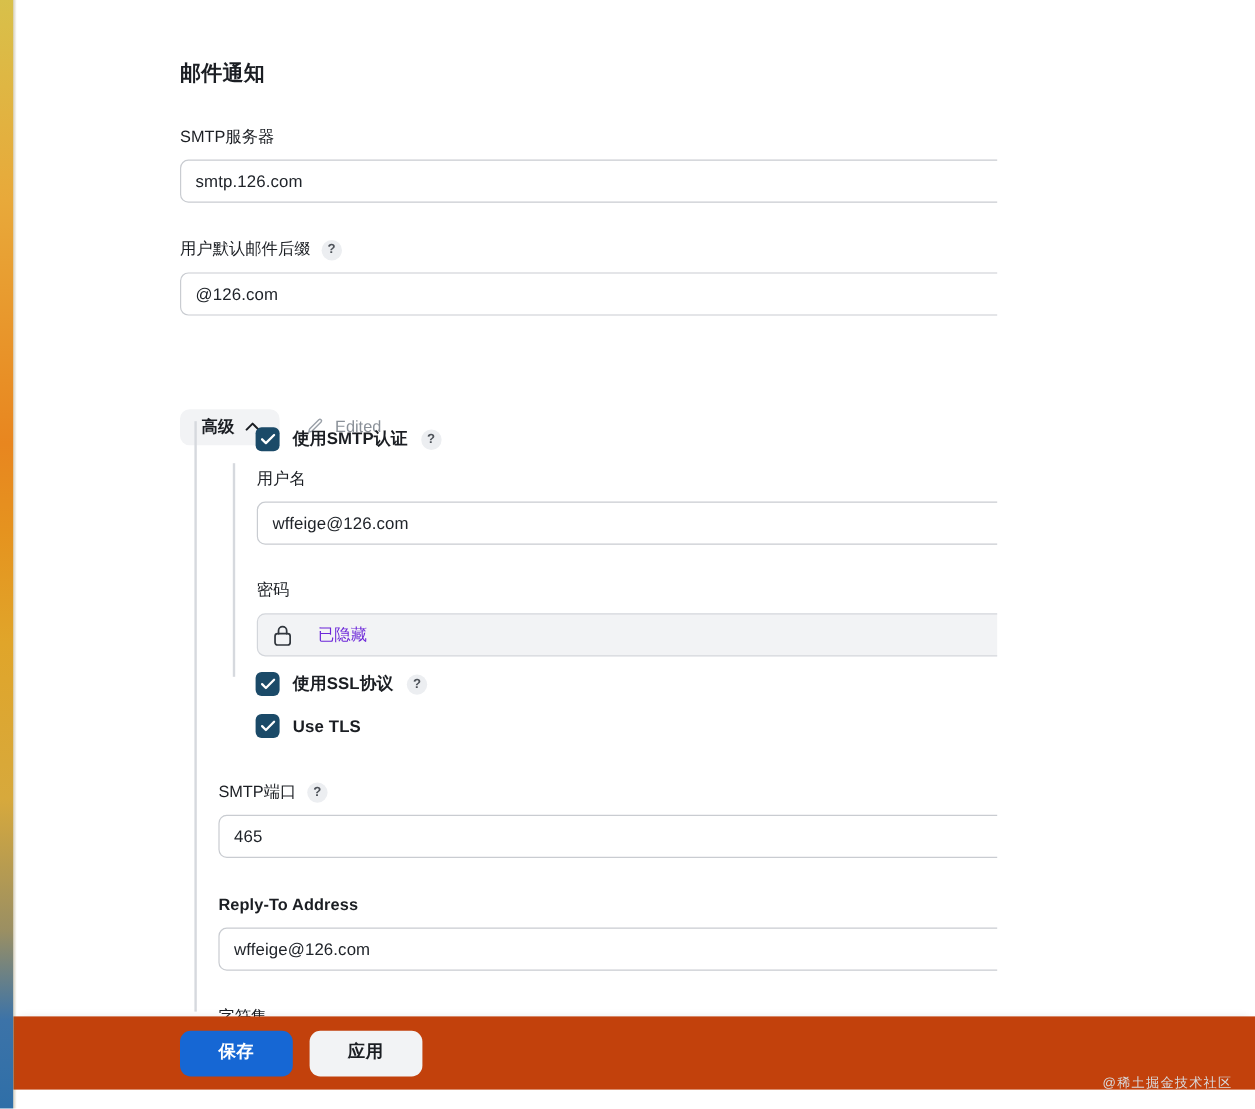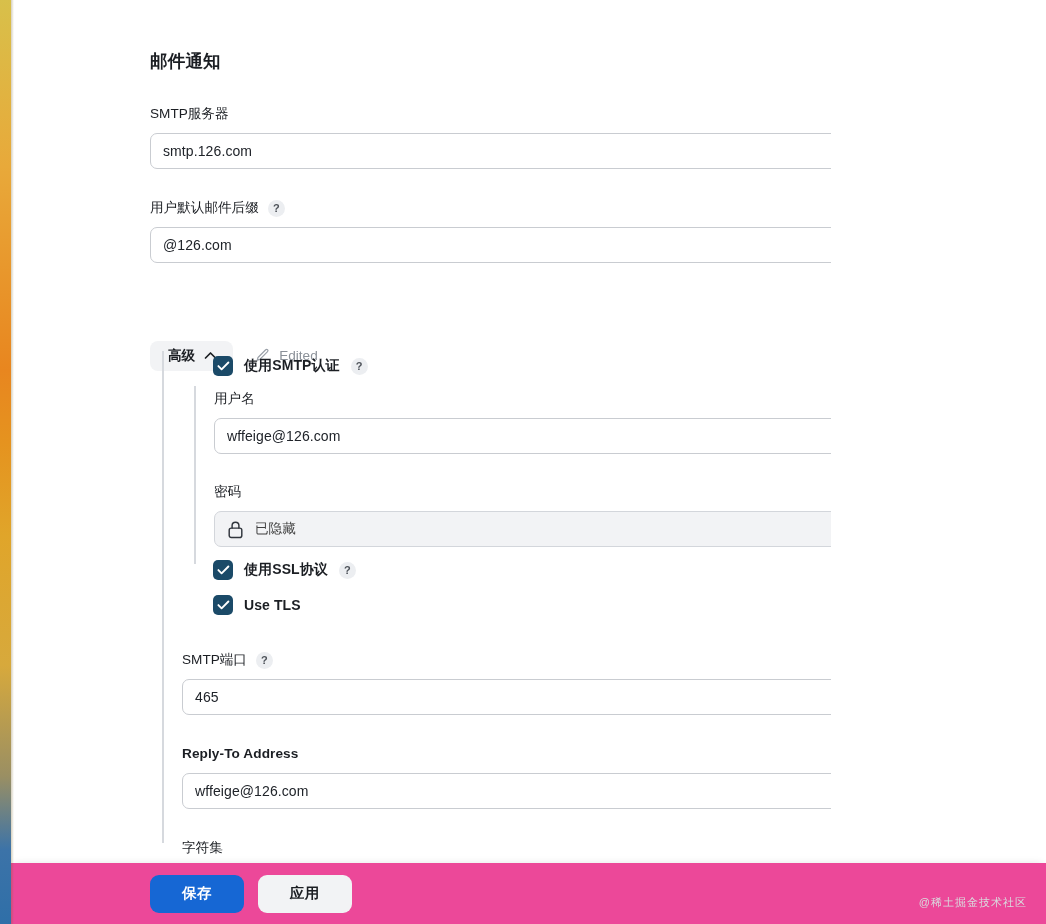--- a/index.html
+++ b/index.html
@@ -155,21 +155,22 @@
     height: 36px;
     background: #f2f3f5;
     border: 1px solid #d3d6db;
     border-radius: 7px;
     padding: 0 12px;
     gap: 11px;
     cursor: pointer;
   }
   .locked-text {
     font-size: 13.6px;
-    color: #404040;
+    color: #6d28d9;
+    margin-left: 10px;
   }
   .lock-icon svg { display: block; }
 
   
   .adv-row {
     position: absolute;
     left: 139px; top: 292px;
     display: flex; align-items: center;
   }
   .adv-btn {
@@ -224,23 +225,23 @@
     font-weight: 600;
     color: #1b1e23;
     white-space: nowrap;
     letter-spacing: .1px;
   }
   .cb-label.cn { font-weight: 700; }
 
   
   .footer {
     position: absolute;
-    left: 0; bottom: 0;
+    left: 0; bottom: 16px;
     width: 1035px; height: 61px;
-    background: #ec4899;
+    background: #c2410c;
     display: flex; align-items: center;
     padding-left: 139px;
     gap: 14px;
     box-shadow: 0 -3px 8px -4px rgba(20,25,35,.13);
     z-index: 20;
   }
   .btn {
     font-family: inherit;
     font-size: 14.5px;
     font-weight: 700;

